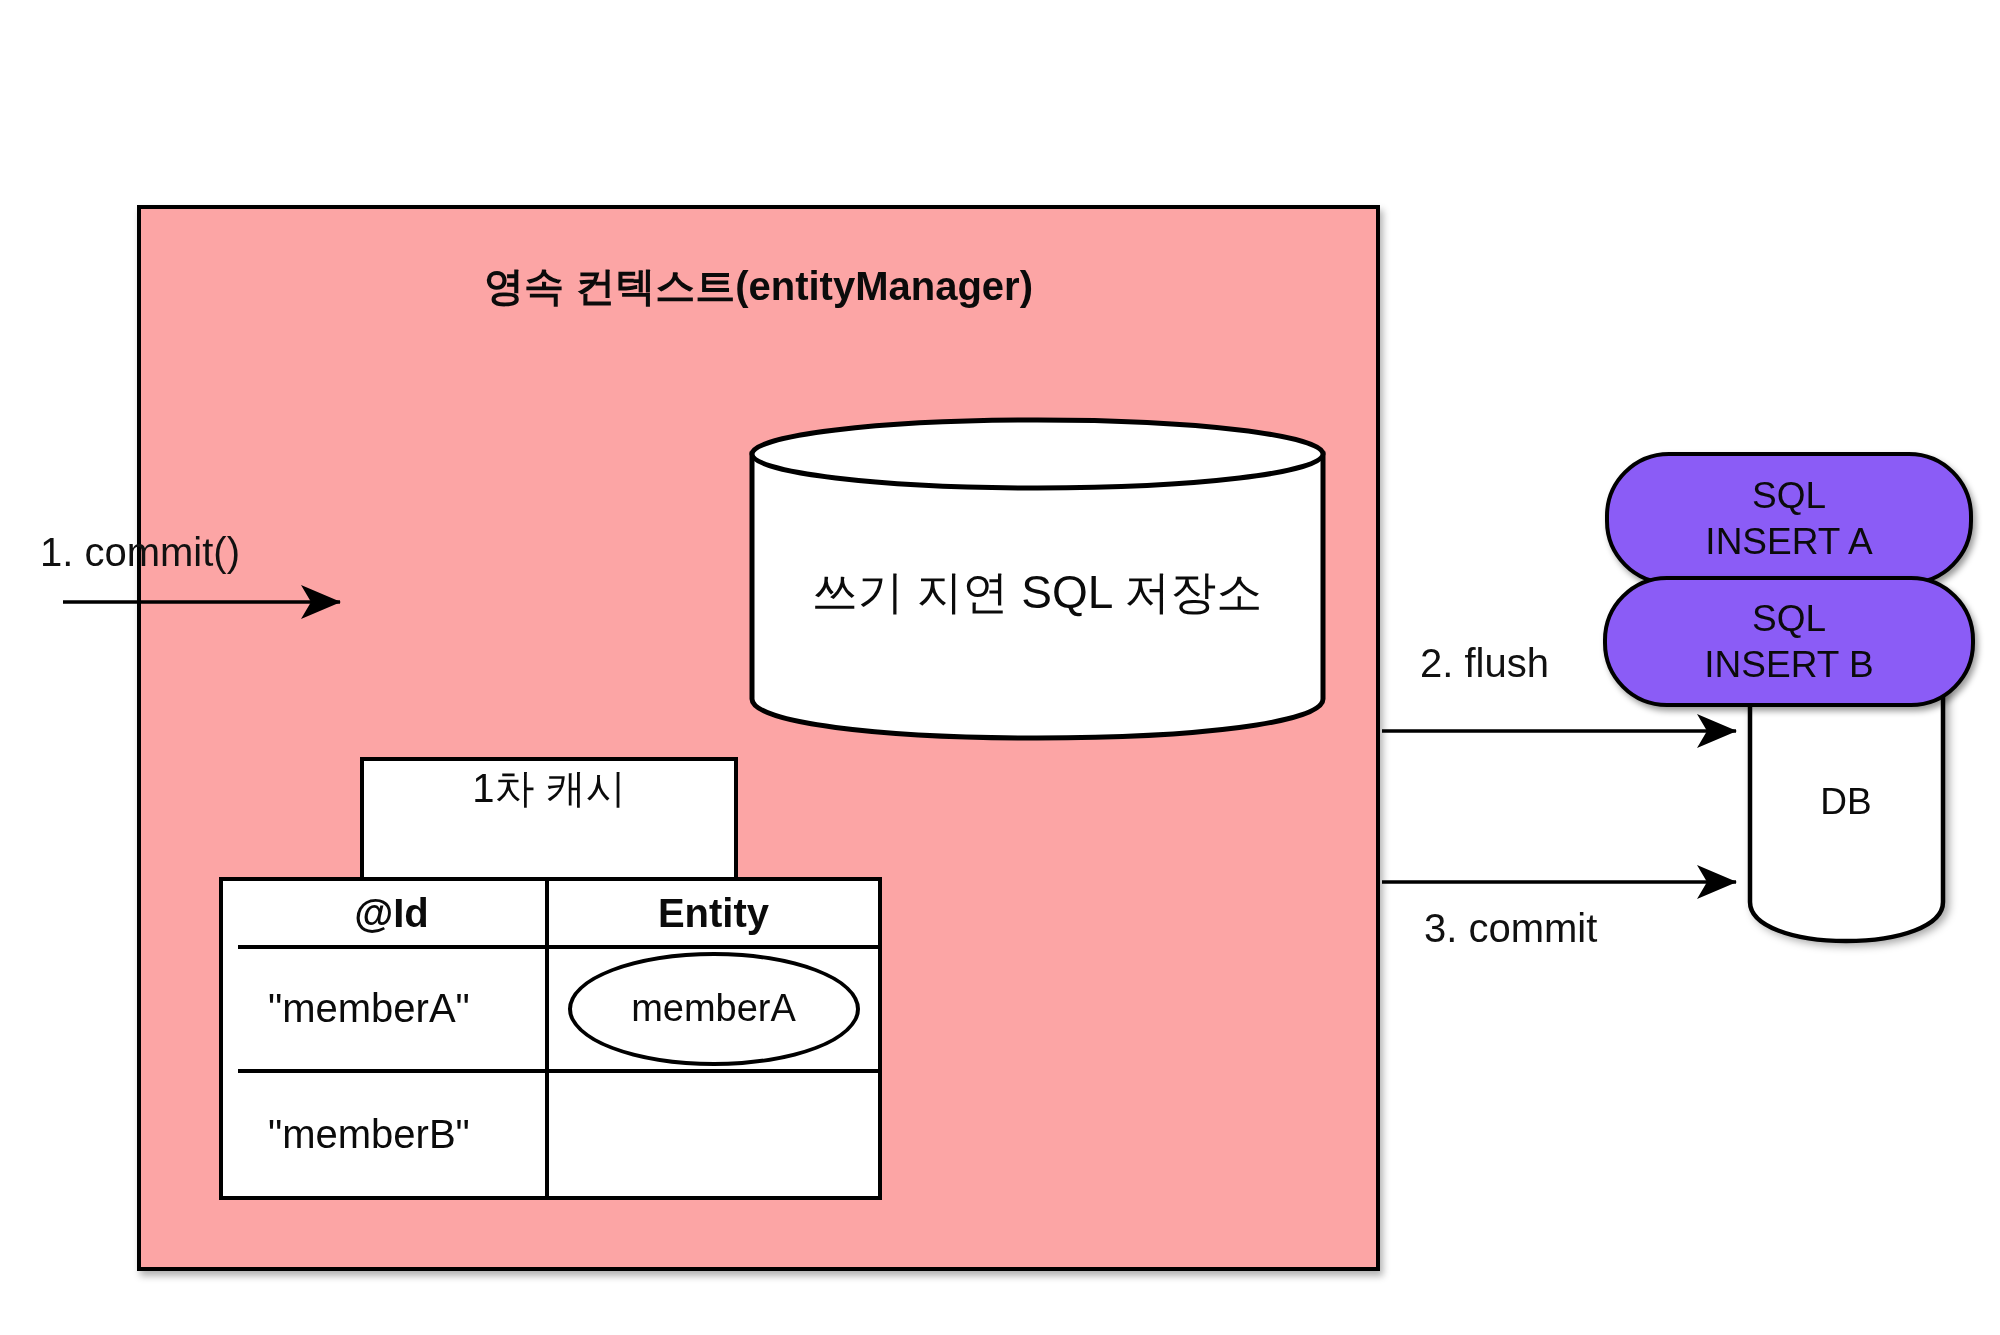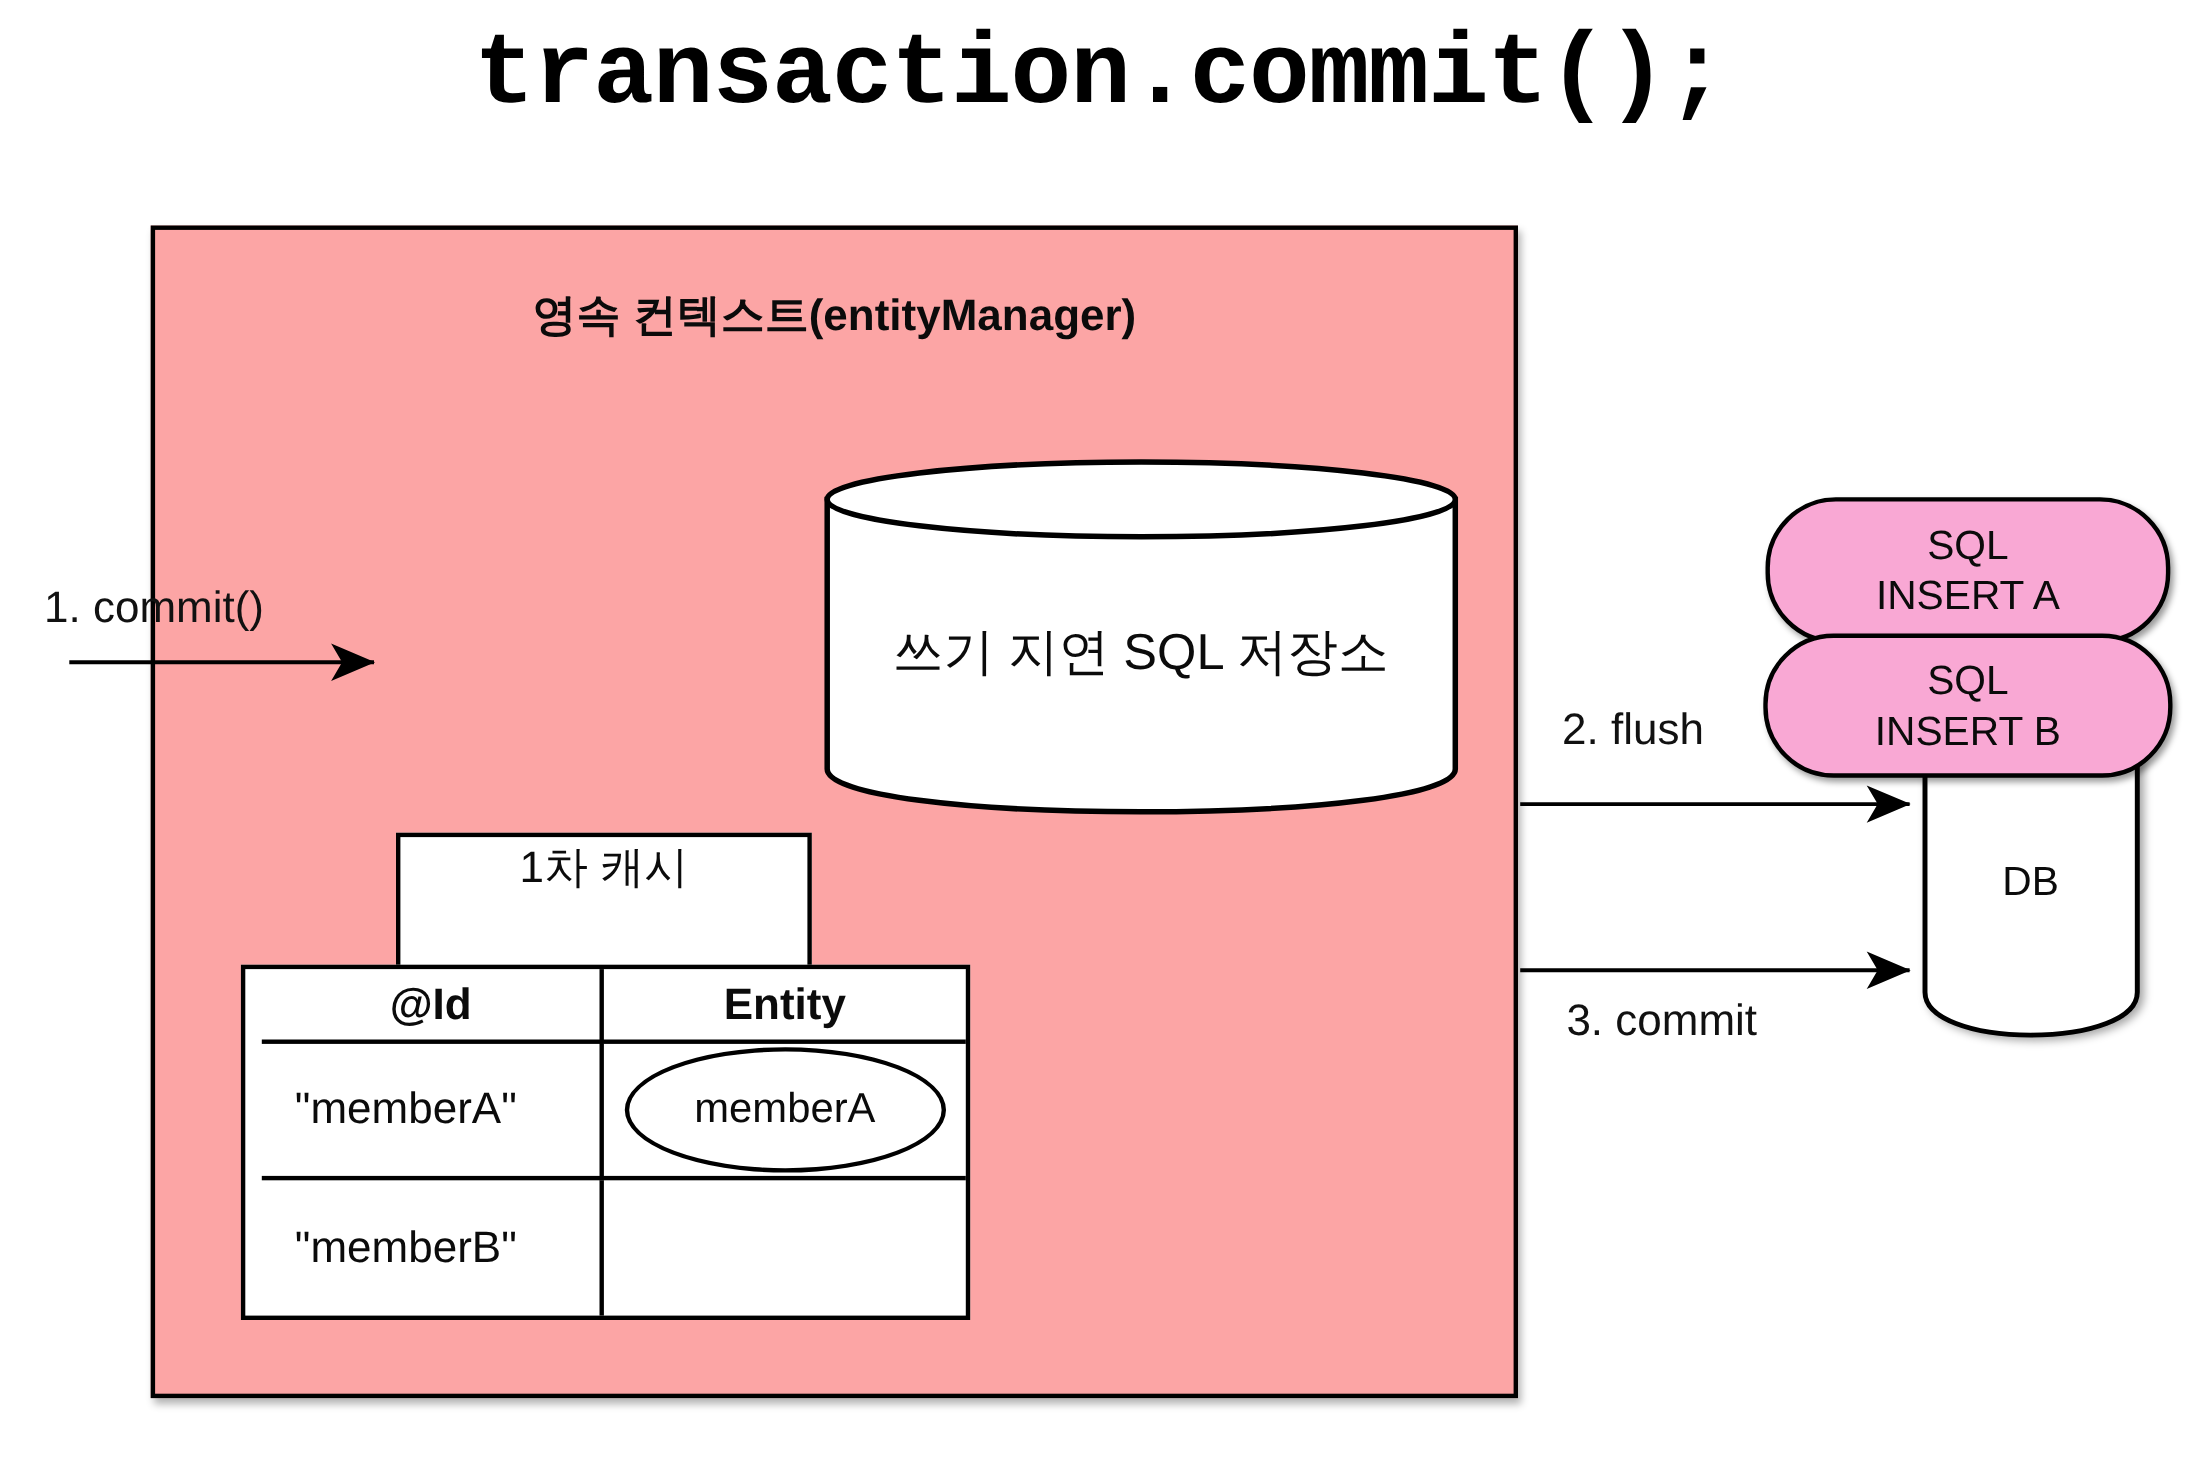--- a/index.html
+++ b/index.html
@@ -59,21 +59,21 @@
   .cache-table .idcell { font-size:40px; padding-left:30px; }
   .cache-table .entcell { justify-content:center; }
   .entity-ellipse {
     width:284px; height:106px; border:4px solid #000; border-radius:50%;
     background:#fff; display:flex; align-items:center; justify-content:center;
     font-size:38px;
   }
 
   
   .stadium {
-    width:360px; height:125px; background:#f9a8d4; border:4px solid #000;
+    width:360px; height:125px; background:#8b5cf6; border:4px solid #000;
     border-radius:64px;
     display:flex; flex-direction:column; align-items:center; justify-content:center;
     font-size:37px; line-height:46px; text-align:center;
     box-shadow:3px 4px 6px rgba(0,0,0,0.40);
   }
   .sql-a { left:1605px; top:452px; }
   .sql-b { left:1603px; top:576px; width:364px; height:123px; }
 
   .shape-svg { display:block; }
   .db-svg { filter:drop-shadow(4px 3px 4px rgba(0,0,0,0.35)); }
@@ -83,21 +83,20 @@
   svg text {
     font-family:"Liberation Sans", sans-serif;
     fill:#0b0b0b;
   }
 </style>
 </head>
 <body>
 
 <div class="canvas">
 
-  <div class="abs title">transaction.commit();</div>
 
   <div class="abs pc-box">
     <div class="abs pc-label">영속 컨텍스트(entityManager)</div>
   </div>
 
   <svg class="abs shape-svg" style="left:740px; top:406px;" width="600" height="345" viewBox="0 0 600 345">
     <path d="M12,48 L12,293 C12,317 140,332 297,332 C455,332 583,317 583,293 L583,48 Z" fill="#ffffff" stroke="#000000" stroke-width="5"></path>
     <ellipse cx="297.5" cy="48" rx="285.5" ry="34" fill="#ffffff" stroke="#000000" stroke-width="5"></ellipse>
     <text x="297" y="202" text-anchor="middle" font-size="46">쓰기 지연 SQL 저장소</text>
   </svg>

